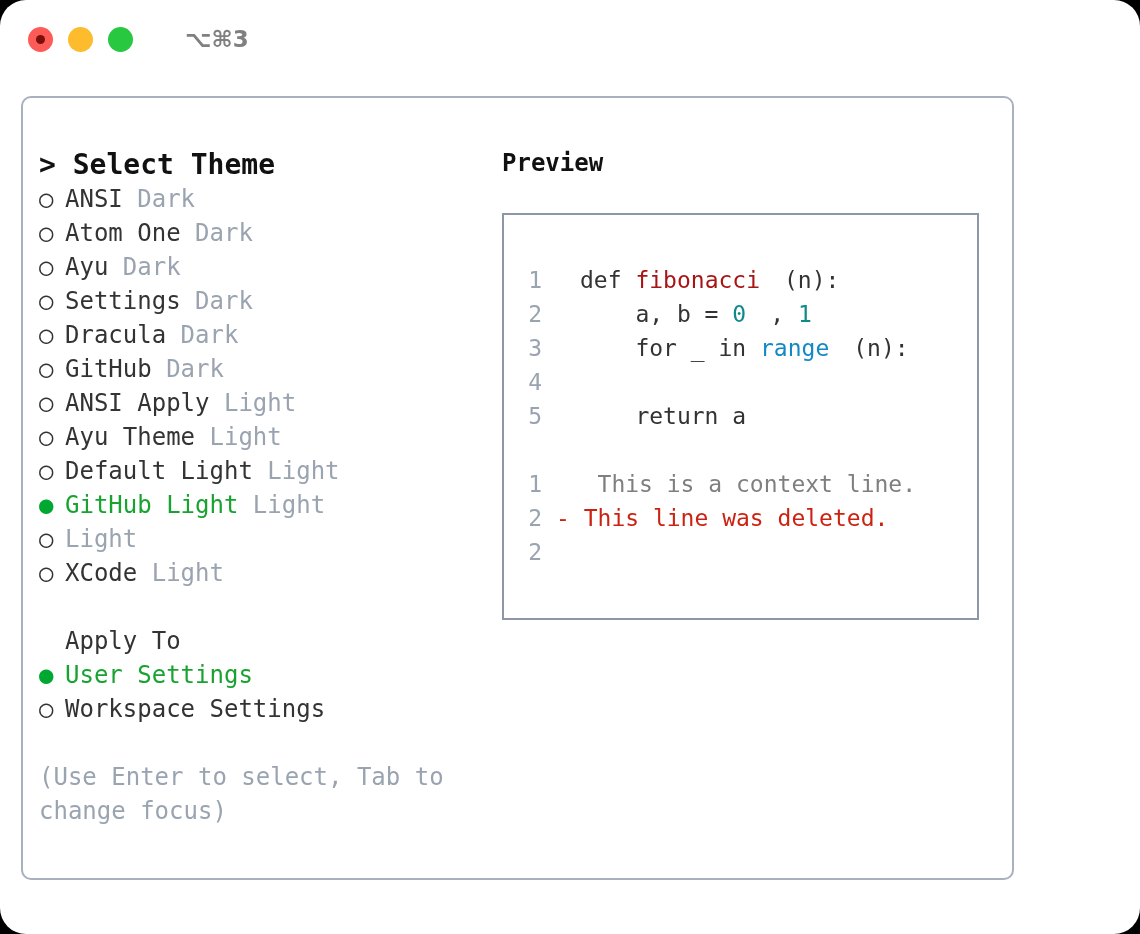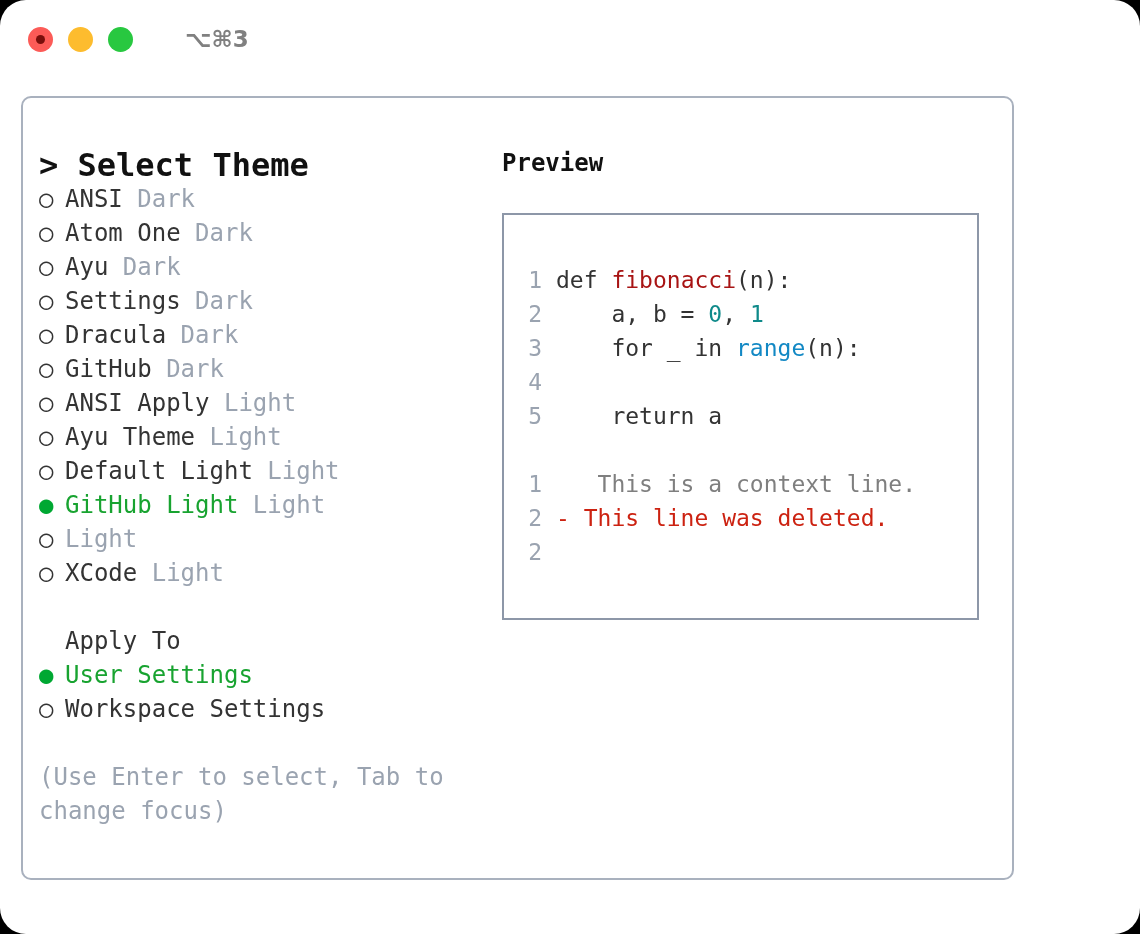--- a/index.html
+++ b/index.html
@@ -97,21 +97,21 @@
     left: 16px;
     top: 50px;
     width: 440px;
   }
 
   .mono {
     font-family: "DejaVu Sans Mono", monospace;
   }
 
   .header-row {
-    font-size: 32px;
+    font-size: 28px;
     font-weight: bold;
     color: #111111;
     line-height: 34px;
     white-space: pre;
   }
 
   .opt-row {
     font-size: 24px;
     color: #333333;
     line-height: 34px;
@@ -185,21 +185,21 @@
     width: 26px;
     flex: 0 0 26px;
     text-align: right;
     color: #9aa3b0;
     margin-right: 14px;
   }
   .code-text { color: #333333; }
   .tok-fn  { color: #a81414; }
   .tok-num { color: #0f8a8a; }
   .tok-call{ color: #1288c4; }
-  .tok-plain { color: #333333; }
+  .tok-plain { color: #333333; margin-left: 24px; }
 
   .gap-lines { height: 34px; }
 
   .diff-ctx  { color: #7f7f7f; }
   .diff-del  { color: #cc2211; }
   .diff-add  { color: #07c007; }
 </style>
 </head>
 <body>
 

